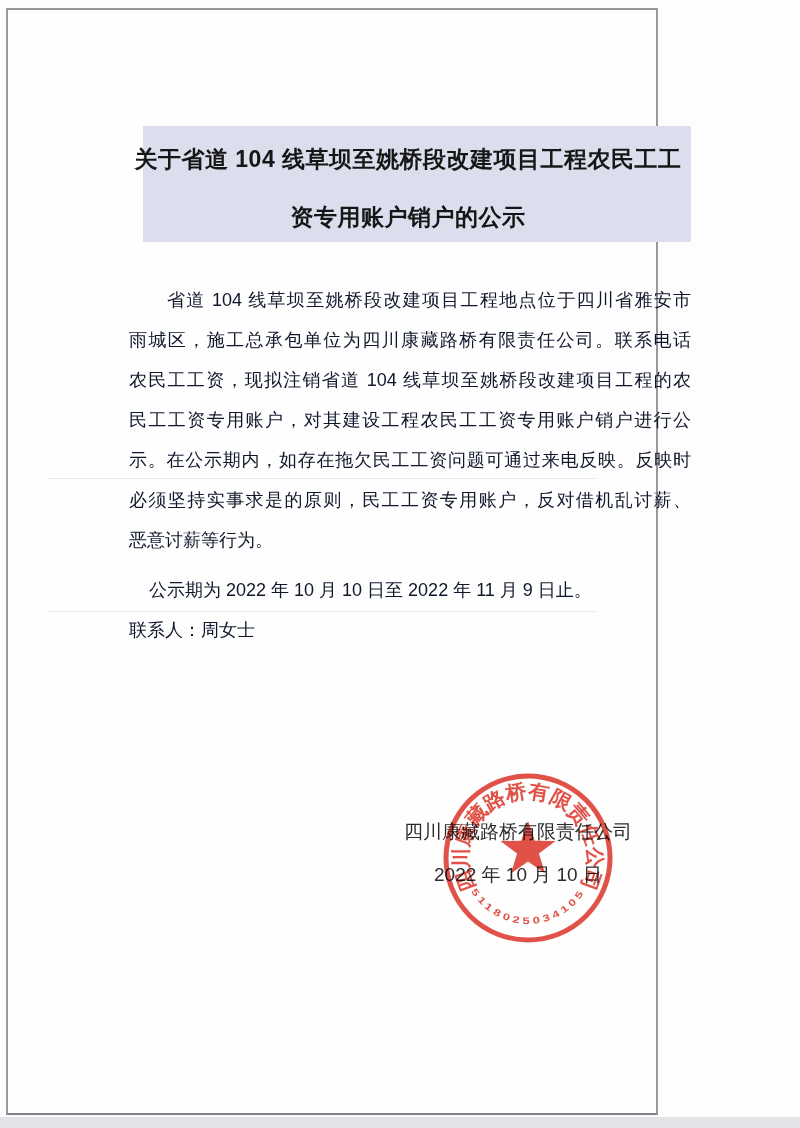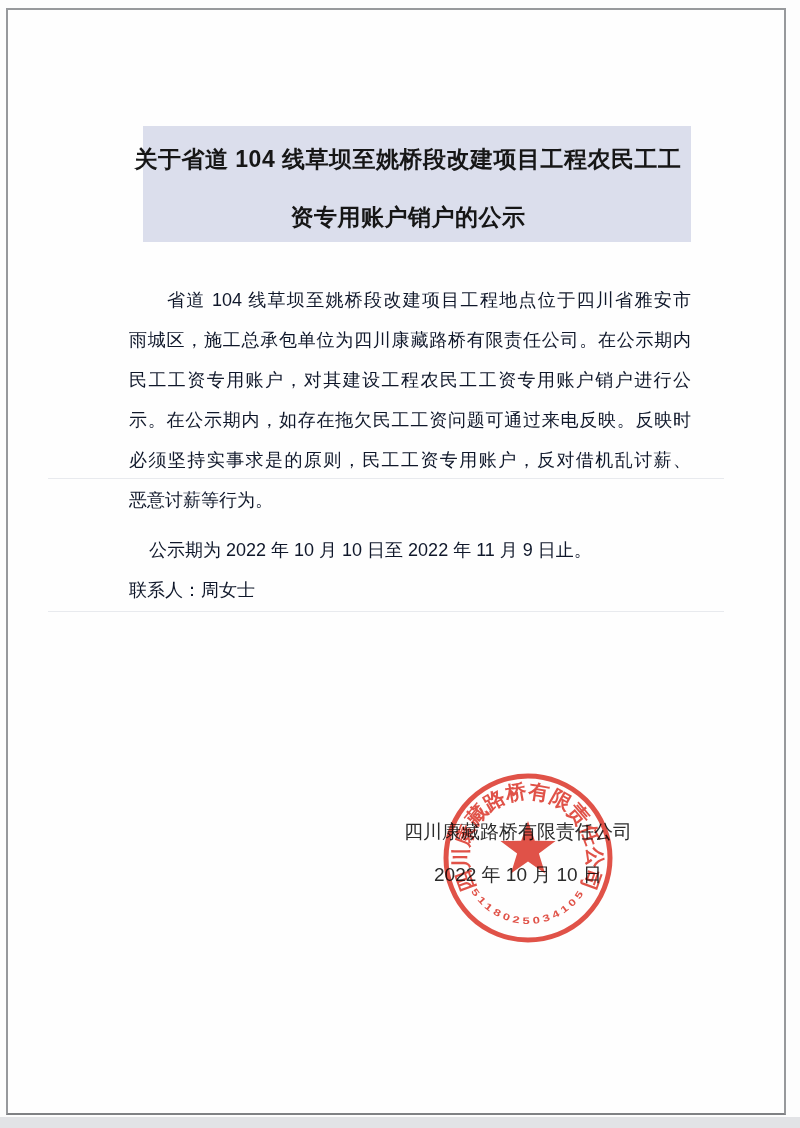--- a/index.html
+++ b/index.html
@@ -9,21 +9,21 @@
     width: 800px;
     height: 1128px;
     overflow: hidden;
     background: #fdfdfd;
     font-family: "Liberation Sans", "DejaVu Sans", sans-serif;
     color: #262626;
   }
   .page {
     position: absolute;
     left: 6px; top: 8px;
-    width: 780px; height: 1107px;
+    width: 652px; height: 1107px;
     background: #fefefe;
     border: 2px solid #97999c;
     border-bottom-color: #7f8184;
   }
   .bottom-strip {
     position: absolute;
     left: 0; top: 1117px;
     width: 800px; height: 11px;
     background: #e2e3e6;
   }
@@ -106,21 +106,22 @@
 
     <div class="title-tint"></div>
     <div class="title-line l1">关于省道 104 线草坝至姚桥段改建项目工程农民工工</div>
     <div class="title-line l2">资专用账户销户的公示</div>
 
     <div class="scan-line a"></div>
     <div class="scan-line b"></div>
 
     <div class="body-block">
       <div class="bline indent">省道 104 线草坝至姚桥段改建项目工程地点位于四川省雅安市</div>
-      <div class="bline">雨城区，施工总承包单位为四川康藏路桥有限责任公司。在公示期内</div>
+      <div class="bline">雨城区，施工总承包单位为四川康藏路桥有限责任公司。联系电话</div>
+      <div class="bline">农民工工资，现拟注销省道 104 线草坝至姚桥段改建项目工程的农</div>
       <div class="bline">民工工资专用账户，对其建设工程农民工工资专用账户销户进行公</div>
       <div class="bline">示。在公示期内，如存在拖欠民工工资问题可通过来电反映。反映时</div>
       <div class="bline">必须坚持实事求是的原则，民工工资专用账户，反对借机乱讨薪、</div>
       <div class="bline natural">恶意讨薪等行为。</div>
       <div class="bline natural gap">公示期为 2022 年 10 月 10 日至 2022 年 11 月 9 日止。</div>
       <div class="bline natural">联系人：周女士</div>
     </div>
 
     <div class="sig-block">
       <div class="sig-line">四川康藏路桥有限责任公司</div>

